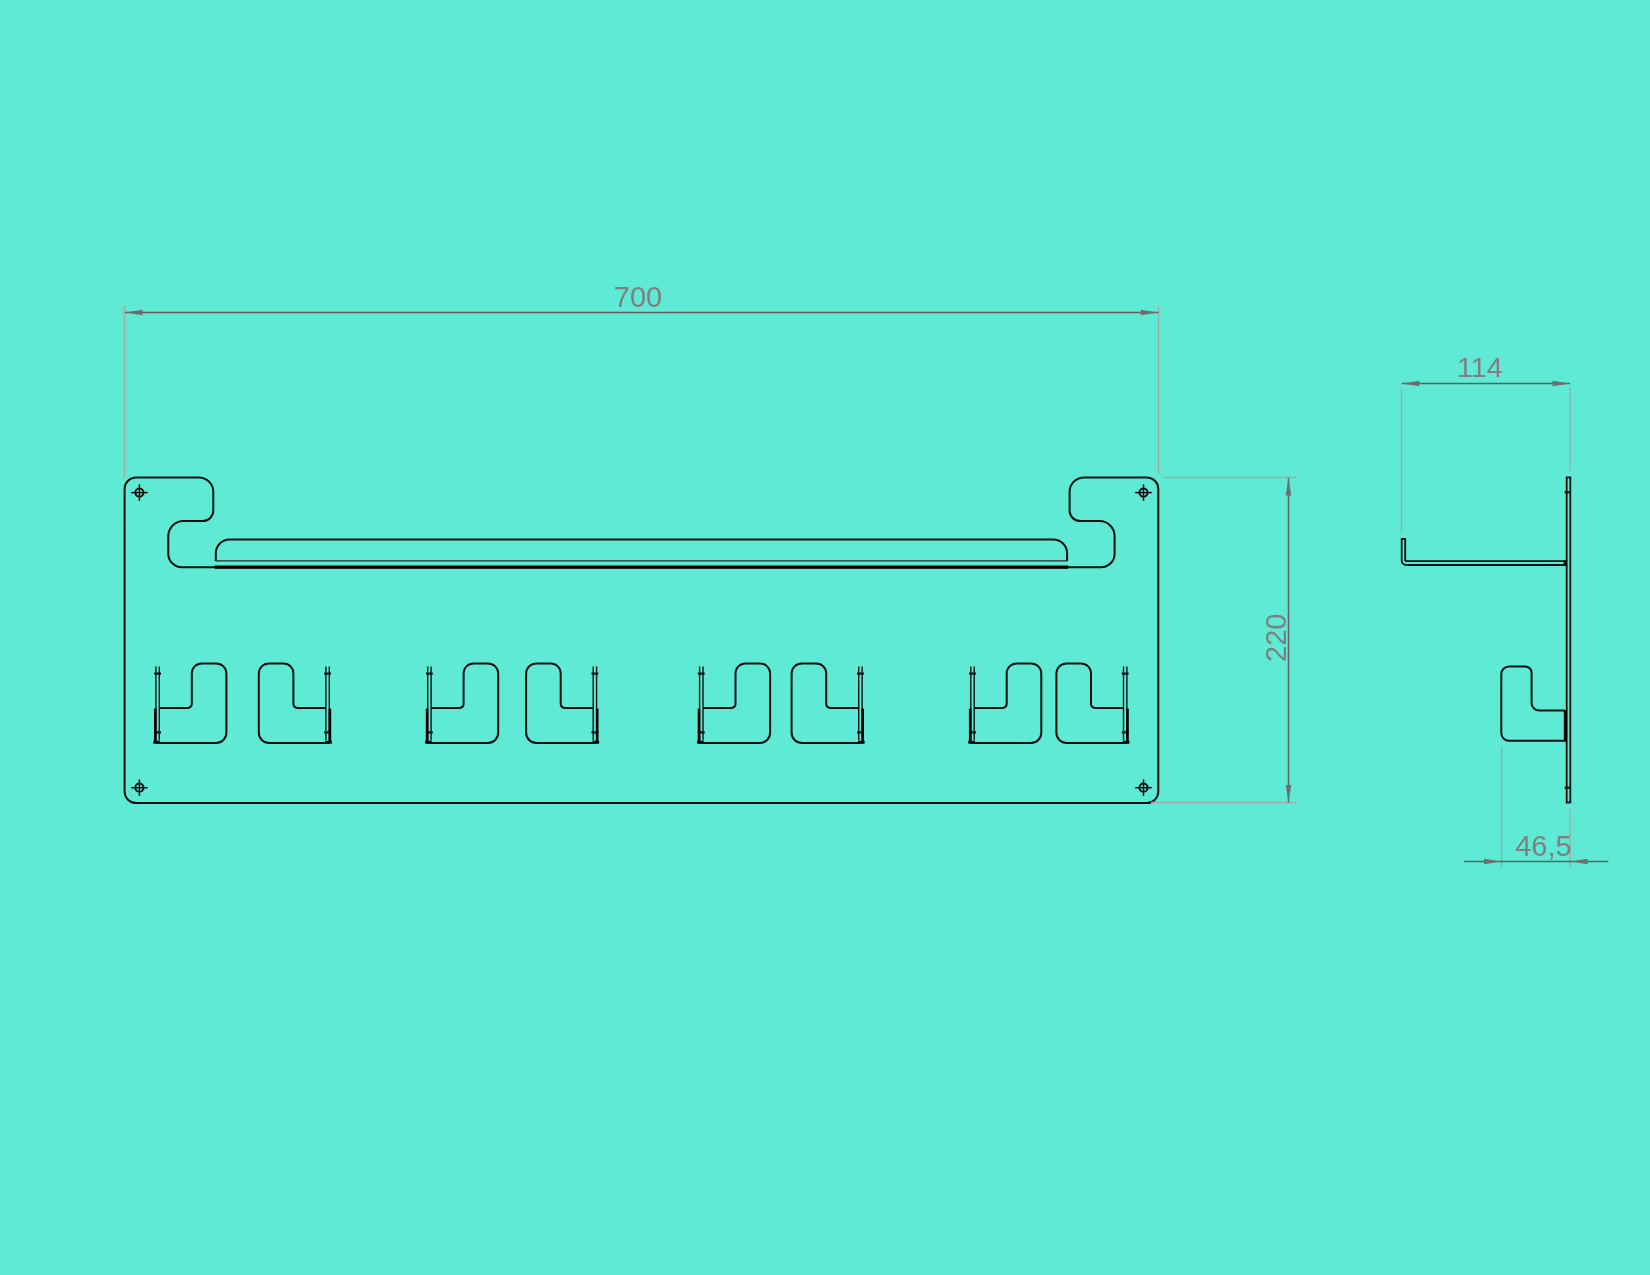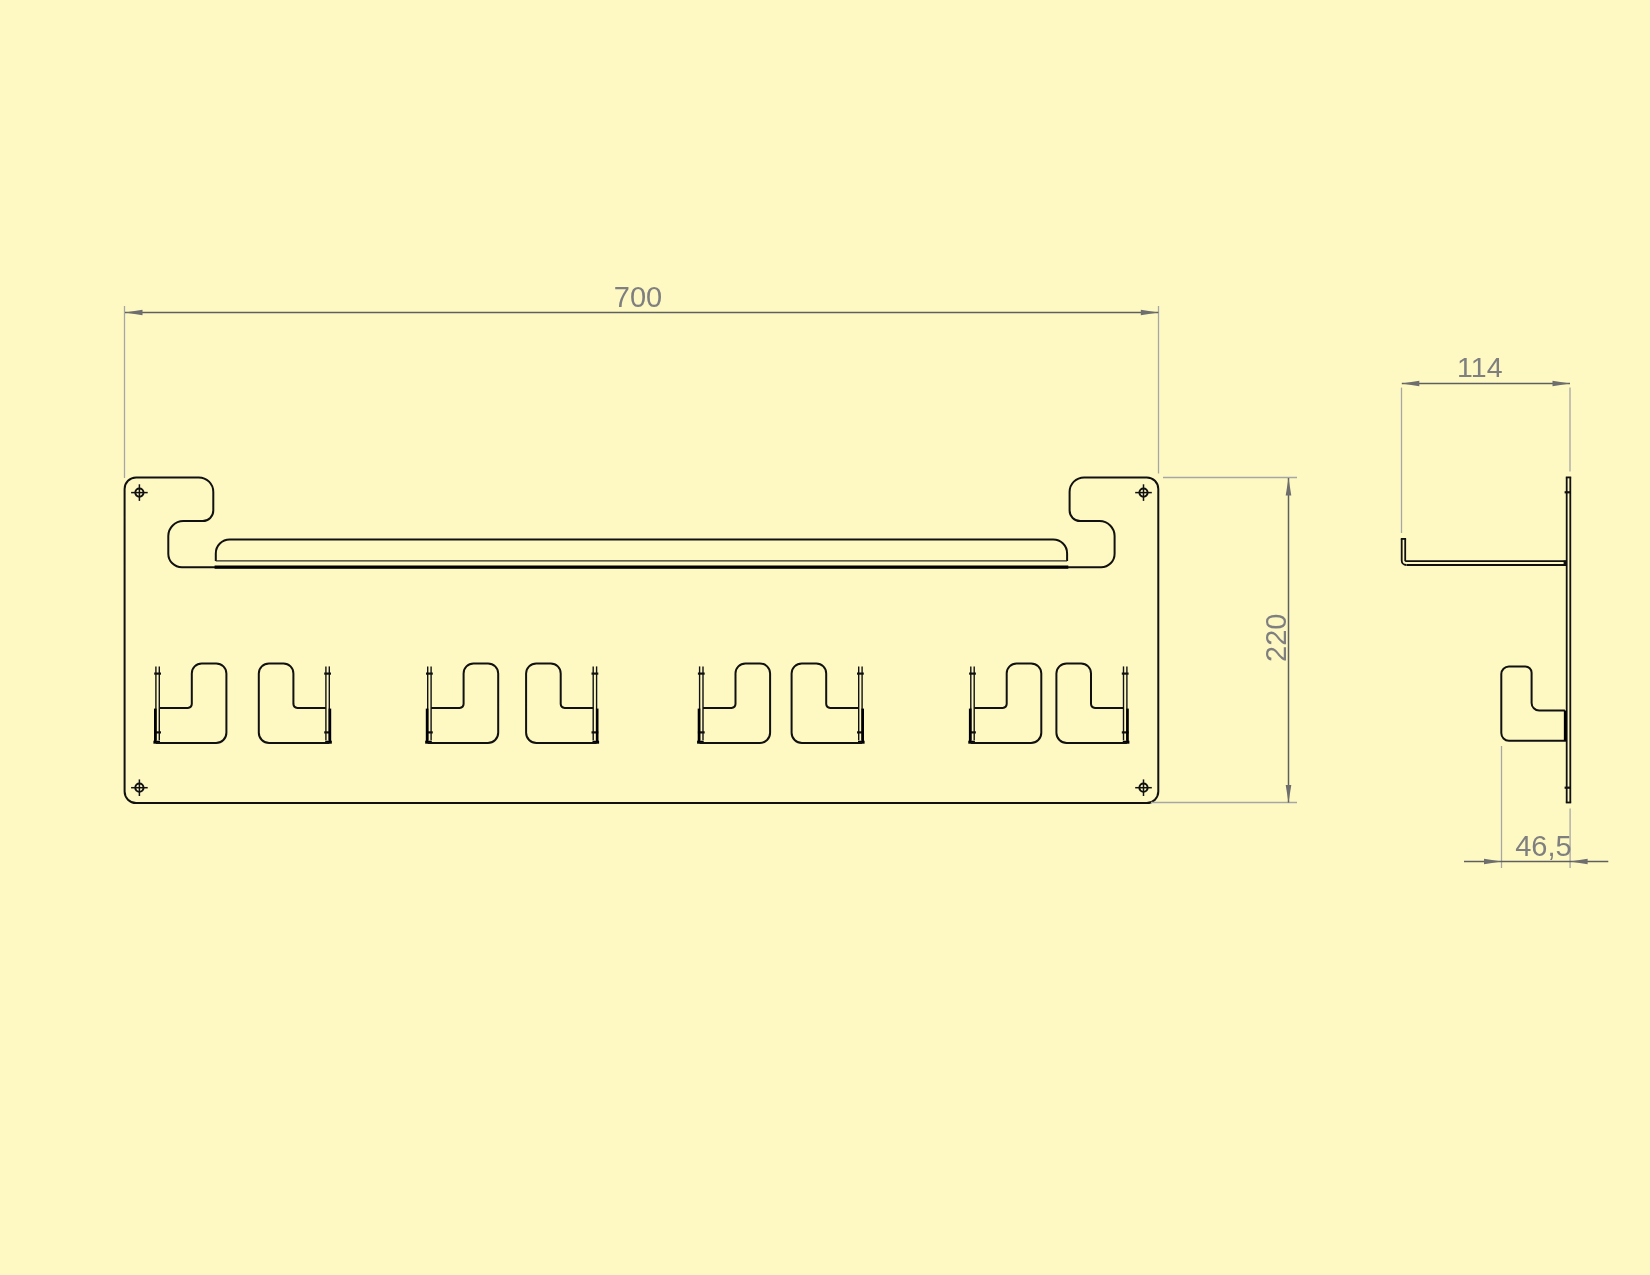--- a/index.html
+++ b/index.html
@@ -1,16 +1,16 @@
 <!DOCTYPE html>
 <html><head>
 <meta charset="utf-8">
 <style>
   html,body{margin:0;padding:0;background:#ffffff;}
-  .page{position:relative;width:1650px;height:1275px;background:#fef9c3;overflow:hidden;}
+  .page{position:relative;width:1650px;height:1275px;background:#5eead4;overflow:hidden;}
   svg{position:absolute;left:0;top:0;}
   text{font-family:"Liberation Sans", sans-serif;fill:#7f7f7f;}
 </style>
 </head>
 <body>
 <div class="page">
 <svg width="1650" height="1275" viewBox="0 0 1650 1275">
   <defs>
     <g id="hookR">
       <line x1="-1.7" y1="666.4" x2="-1.7" y2="740.2" stroke="#111" stroke-width="1.4"></line>

